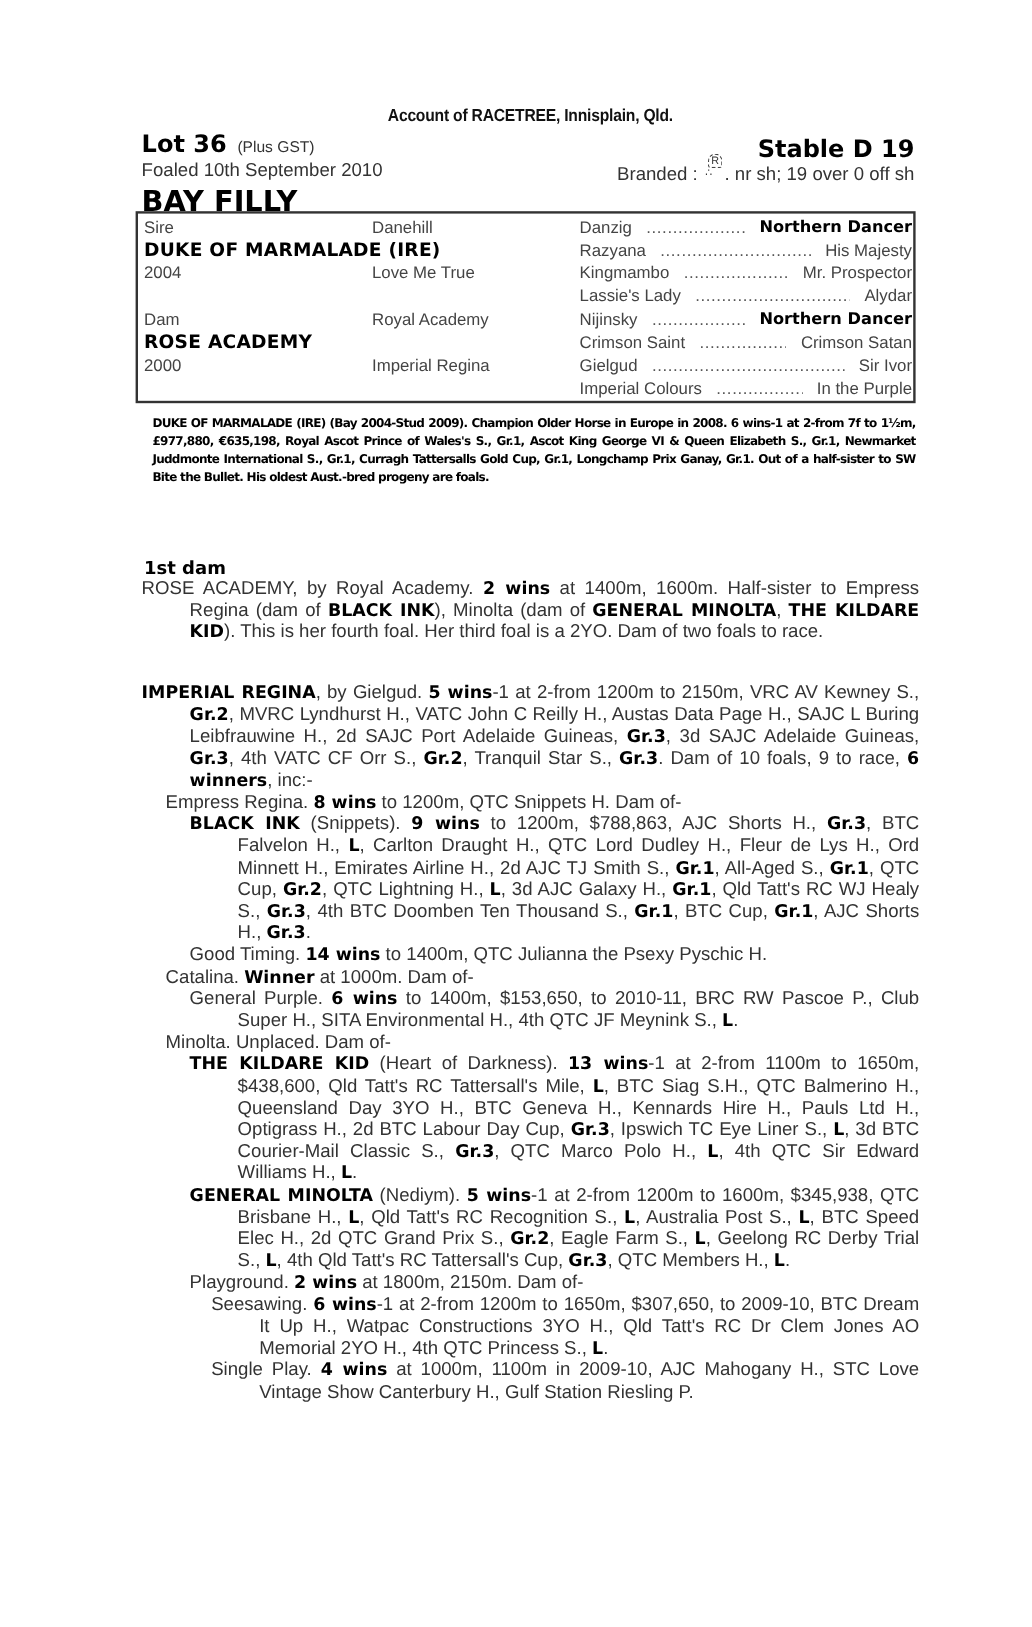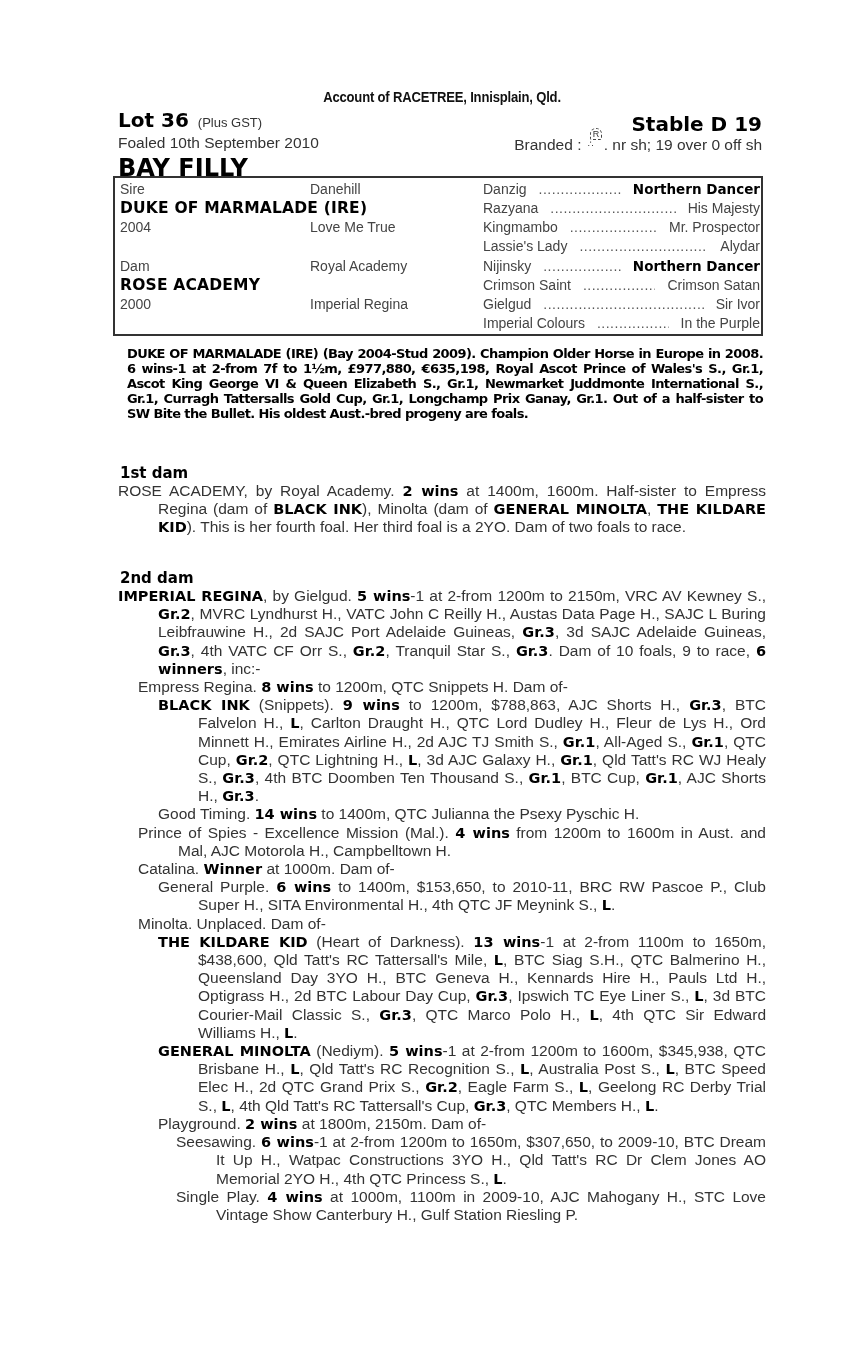--- a/index.html
+++ b/index.html
@@ -25,21 +25,21 @@
     .c1 { left: 5px; }
     .c2 { left: 195px; }
     .c3 { left: 368px; width: 277px; display: flex; gap: 12px; }
     .c3 .n { white-space: nowrap; }
     .c3 .dots { flex: 1; overflow: hidden; white-space: nowrap; color: #555; letter-spacing: 0.5px; }
     .c3 .dots::before { content: "................................................................................................"; }
     .c3 .s { white-space: nowrap; }
     .c3 .s.b { font-family: "DejaVu Sans", sans-serif; font-weight: bold; color: #000; font-size: 13.5px; }
     .bigname { font-family: "DejaVu Sans", sans-serif; font-weight: bold; font-size: 15.5px; color: #000; letter-spacing: 0.2px; }
 
-    .sire-desc { position: absolute; left: 9px; top: 258px; width: 636px; font-family: "DejaVu Sans", sans-serif; font-weight: bold; font-size: 13px; line-height: 15px; color: #000; letter-spacing: -0.6px; text-align: justify; }
+    .sire-desc { position: absolute; left: 9px; top: 258px; width: 636px; font-family: "DejaVu Sans", sans-serif; font-weight: bold; font-size: 10px; line-height: 15px; color: #000; letter-spacing: -0.6px; text-align: justify; }
 
     .section { position: absolute; left: 0; width: 648px; }
     .sec-h { font-family: "DejaVu Sans", sans-serif; font-weight: bold; font-size: 15px; color: #000; height: 18px; line-height: 18px; margin-left: 2px; }
     .para { font-size: 15.5px; line-height: 18.2px; color: #333; text-align: justify; }
     .para b { font-family: "DejaVu Sans", sans-serif; font-weight: bold; color: #000; font-size: 14.5px; }
     .lv0 { padding-left: 40px; text-indent: -40px; }
   </style>
 </head>
 <body>
 
@@ -114,27 +114,25 @@
   </div>
 
   <div class="sire-desc">DUKE OF MARMALADE (IRE) (Bay 2004-Stud 2009). Champion Older Horse in Europe in 2008. 6 wins-1 at 2-from 7f to 1½m, £977,880, €635,198, Royal Ascot Prince of Wales's S., Gr.1, Ascot King George VI &amp; Queen Elizabeth S., Gr.1, Newmarket Juddmonte International S., Gr.1, Curragh Tattersalls Gold Cup, Gr.1, Longchamp Prix Ganay, Gr.1. Out of a half-sister to SW Bite the Bullet. His oldest Aust.-bred progeny are foals.</div>
 
   <div class="section" style="top:376px">
     <div class="sec-h">1st dam</div>
     <div class="para lv0" id="first-dam-text"><span>ROSE ACADEMY, by Royal Academy. </span><b>2 wins</b><span> at 1400m, 1600m. Half-sister to Empress Regina (dam of </span><b>BLACK INK</b><span>), Minolta (dam of </span><b>GENERAL MINOLTA</b><span>, </span><b>THE KILDARE KID</b><span>). This is her fourth foal. Her third foal is a 2YO. Dam of two foals to race.</span></div>
   </div>
 
   <div class="section" style="top:481px">
-    <div class="sec-h">2nd dam</div>
     <div id="second-dam-entries">
         <div class="para" style="padding-left: 40px; text-indent: -40px;"><b>IMPERIAL REGINA</b><span>, by Gielgud. </span><b>5 wins</b><span>-1 at 2-from 1200m to 2150m, VRC AV Kewney S., </span><b>Gr.2</b><span>, MVRC Lyndhurst H., VATC John C Reilly H., Austas Data Page H., SAJC L Buring Leibfrauwine H., 2d SAJC Port Adelaide Guineas, </span><b>Gr.3</b><span>, 3d SAJC Adelaide Guineas, </span><b>Gr.3</b><span>, 4th VATC CF Orr S., </span><b>Gr.2</b><span>, Tranquil Star S., </span><b>Gr.3</b><span>. Dam of 10 foals, 9 to race, </span><b>6 winners</b><span>, inc:-</span></div>
         <div class="para" style="padding-left: 60px; text-indent: -40px;"><span>Empress Regina. </span><b>8 wins</b><span> to 1200m, QTC Snippets H. Dam of-</span></div>
         <div class="para" style="padding-left: 80px; text-indent: -40px;"><b>BLACK INK</b><span> (Snippets). </span><b>9 wins</b><span> to 1200m, $788,863, AJC Shorts H., </span><b>Gr.3</b><span>, BTC Falvelon H., </span><b>L</b><span>, Carlton Draught H., QTC Lord Dudley H., Fleur de Lys H., Ord Minnett H., Emirates Airline H., 2d AJC TJ Smith S., </span><b>Gr.1</b><span>, All-Aged S., </span><b>Gr.1</b><span>, QTC Cup, </span><b>Gr.2</b><span>, QTC Lightning H., </span><b>L</b><span>, 3d AJC Galaxy H., </span><b>Gr.1</b><span>, Qld Tatt's RC WJ Healy S., </span><b>Gr.3</b><span>, 4th BTC Doomben Ten Thousand S., </span><b>Gr.1</b><span>, BTC Cup, </span><b>Gr.1</b><span>, AJC Shorts H., </span><b>Gr.3</b><span>.</span></div>
         <div class="para" style="padding-left: 80px; text-indent: -40px;"><span>Good Timing. </span><b>14 wins</b><span> to 1400m, QTC Julianna the Psexy Pyschic H.</span></div>
-        <div class="para" style="padding-left: 60px; text-indent: -40px;"><span>Prince of Spies - Excellence Mission (Mal.). </span><b>4 wins</b><span> from 1200m to 1600m in Aust. and Mal, AJC Motorola H., Campbelltown H.</span></div>
         <div class="para" style="padding-left: 60px; text-indent: -40px;"><span>Catalina. </span><b>Winner</b><span> at 1000m. Dam of-</span></div>
         <div class="para" style="padding-left: 80px; text-indent: -40px;"><span>General Purple. </span><b>6 wins</b><span> to 1400m, $153,650, to 2010-11, BRC RW Pascoe P., Club Super H., SITA Environmental H., 4th QTC JF Meynink S., </span><b>L</b><span>.</span></div>
         <div class="para" style="padding-left: 60px; text-indent: -40px;"><span>Minolta. Unplaced. Dam of-</span></div>
         <div class="para" style="padding-left: 80px; text-indent: -40px;"><b>THE KILDARE KID</b><span> (Heart of Darkness). </span><b>13 wins</b><span>-1 at 2-from 1100m to 1650m, $438,600, Qld Tatt's RC Tattersall's Mile, </span><b>L</b><span>, BTC Siag S.H., QTC Balmerino H., Queensland Day 3YO H., BTC Geneva H., Kennards Hire H., Pauls Ltd H., Optigrass H., 2d BTC Labour Day Cup, </span><b>Gr.3</b><span>, Ipswich TC Eye Liner S., </span><b>L</b><span>, 3d BTC Courier-Mail Classic S., </span><b>Gr.3</b><span>, QTC Marco Polo H., </span><b>L</b><span>, 4th QTC Sir Edward Williams H., </span><b>L</b><span>.</span></div>
         <div class="para" style="padding-left: 80px; text-indent: -40px;"><b>GENERAL MINOLTA</b><span> (Nediym). </span><b>5 wins</b><span>-1 at 2-from 1200m to 1600m, $345,938, QTC Brisbane H., </span><b>L</b><span>, Qld Tatt's RC Recognition S., </span><b>L</b><span>, Australia Post S., </span><b>L</b><span>, BTC Speed Elec H., 2d QTC Grand Prix S., </span><b>Gr.2</b><span>, Eagle Farm S., </span><b>L</b><span>, Geelong RC Derby Trial S., </span><b>L</b><span>, 4th Qld Tatt's RC Tattersall's Cup, </span><b>Gr.3</b><span>, QTC Members H., </span><b>L</b><span>.</span></div>
         <div class="para" style="padding-left: 80px; text-indent: -40px;"><span>Playground. </span><b>2 wins</b><span> at 1800m, 2150m. Dam of-</span></div>
         <div class="para" style="padding-left: 98px; text-indent: -40px;"><span>Seesawing. </span><b>6 wins</b><span>-1 at 2-from 1200m to 1650m, $307,650, to 2009-10, BTC Dream It Up H., Watpac Constructions 3YO H., Qld Tatt's RC Dr Clem Jones AO Memorial 2YO H., 4th QTC Princess S., </span><b>L</b><span>.</span></div>
         <div class="para" style="padding-left: 98px; text-indent: -40px;"><span>Single Play. </span><b>4 wins</b><span> at 1000m, 1100m in 2009-10, AJC Mahogany H., STC Love Vintage Show Canterbury H., Gulf Station Riesling P.</span></div>
       </div>
   </div>

